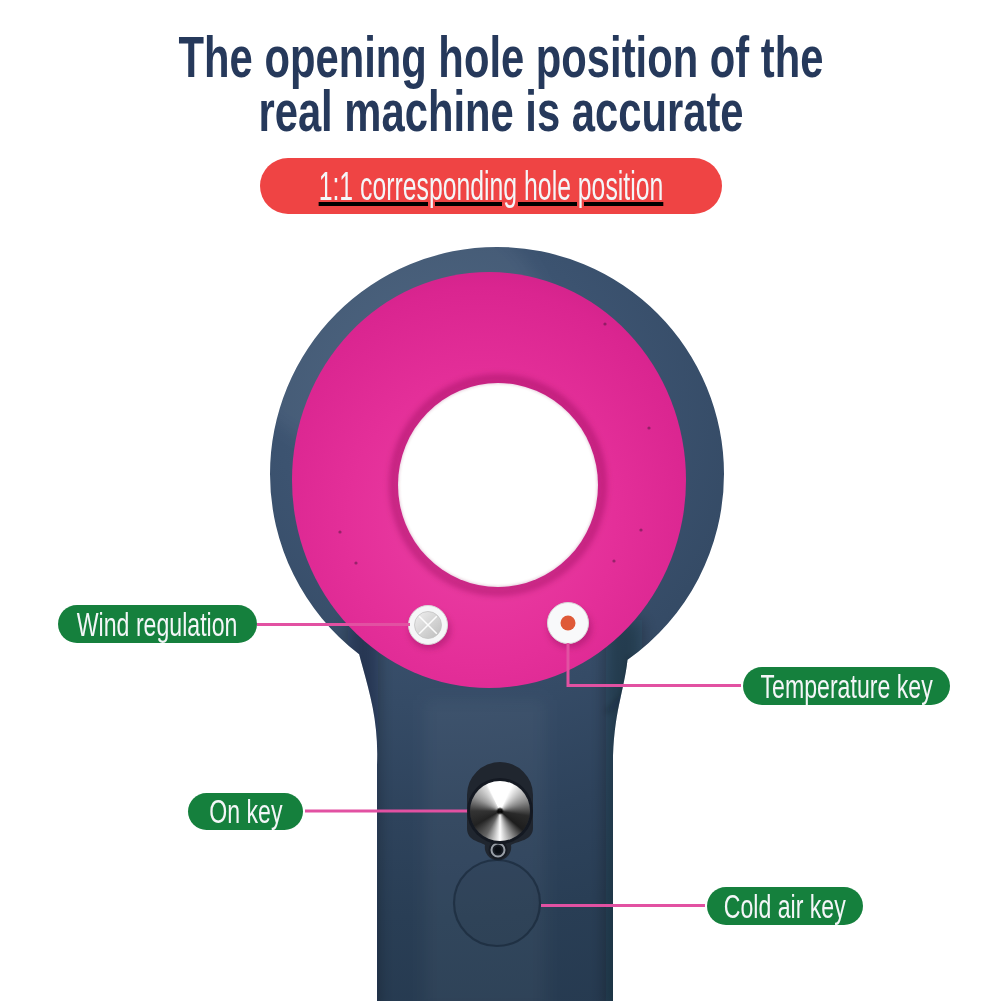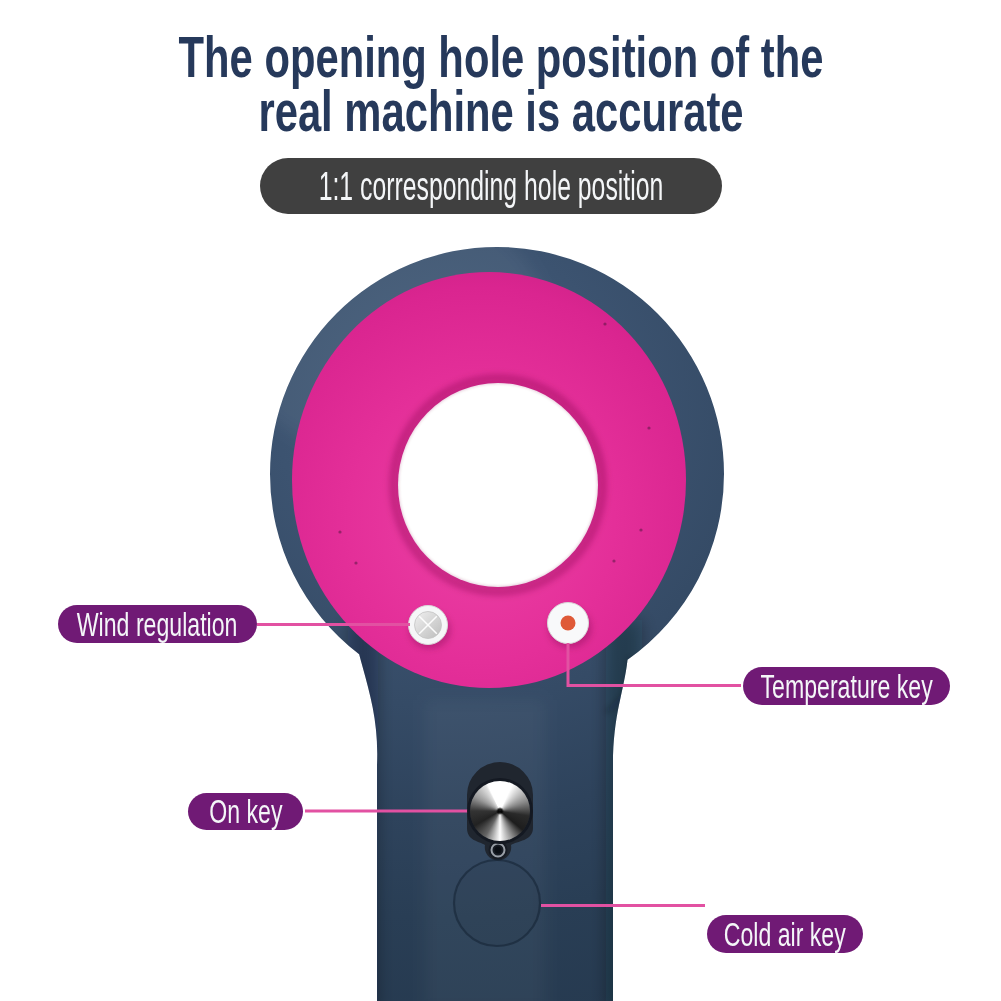--- a/index.html
+++ b/index.html
@@ -3,29 +3,29 @@
 <meta charset="utf-8">
 <style>
   html,body{margin:0;padding:0;}
   .page{position:relative;width:1001px;height:1001px;background:#ffffff;overflow:hidden;
         font-family:"Liberation Sans", sans-serif;}
   .title-line{position:absolute;left:50%;white-space:nowrap;font-weight:700;
         font-size:58px;color:#26395b;transform:translateX(-50%) scaleX(0.72);}
   #title-line-1{top:23px;}
   #title-line-2{top:77px;}
   .badge{position:absolute;left:260px;top:158px;width:462px;height:56px;border-radius:28px;
-        background:#404040;display:flex;align-items:center;justify-content:center;}
+        background:#ef4444;display:flex;align-items:center;justify-content:center;text-decoration:underline;}
   .badge .ctext{font-size:40px;color:#f4f6f8;transform:scaleX(0.62);white-space:nowrap;}
-  .pill{position:absolute;background:#701a75;display:flex;align-items:center;justify-content:center;
+  .pill{position:absolute;background:#15803d;display:flex;align-items:center;justify-content:center;
         border-radius:20px;height:38px;}
   .pill .ctext{font-size:34px;color:#f4f6f8;transform:scaleX(0.68);white-space:nowrap;}
   #pill-wind{left:58px;top:605px;width:199px;}
   #pill-temp{left:743px;top:667px;width:207px;}
   #pill-on{left:188px;top:793px;width:115px;height:37px;}
-  #pill-cold{left:707px;top:915px;width:156px;}
+  #pill-cold{left:707px;top:887px;width:156px;}
   svg.art{position:absolute;left:0;top:0;}
   .knob{position:absolute;left:470px;top:781px;width:60px;height:60px;border-radius:50%;
         box-shadow:0 0 0 3px #141922;
         background:
           radial-gradient(circle at 50% 50%, rgba(0,0,0,0.9) 0 2px, rgba(0,0,0,0) 4px),
           conic-gradient(from 0deg, #ffffff 0deg 25deg, #888888 70deg, #2a2a2a 100deg,
             #1d1d1d 130deg, #777777 150deg, #d8d8d8 172deg, #ffffff 180deg, #d8d8d8 188deg,
             #666666 210deg, #222222 240deg, #333333 270deg, #999999 300deg, #e0e0e0 330deg,
             #ffffff 335deg 360deg);}
 </style>

